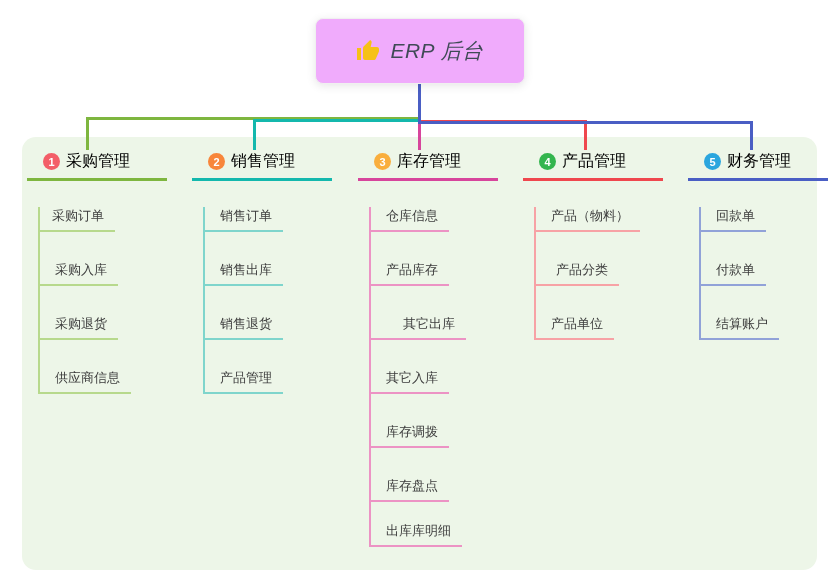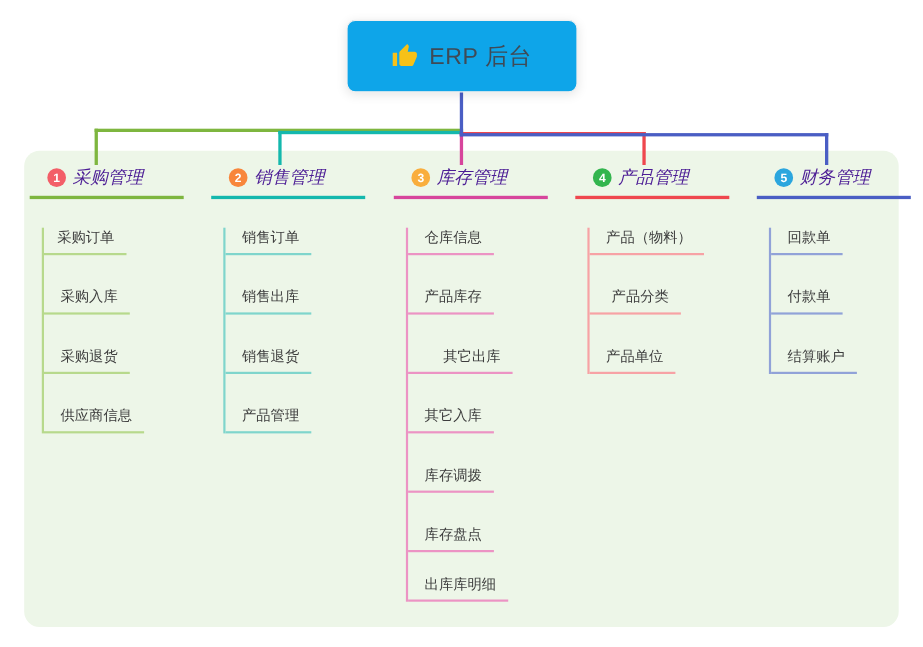--- a/index.html
+++ b/index.html
@@ -2,24 +2,25 @@
 <html><head>
 <meta charset="utf-8">
 <style>
   html,body{margin:0;padding:0;background:#ffffff;}
   body{font-family:"Liberation Sans","DejaVu Sans",sans-serif;}
   .canvas{position:relative;width:839px;height:588px;background:#ffffff;overflow:hidden;}
 
   
   .root-card{
     position:absolute;left:315px;top:18px;width:208px;height:64px;
-    background:#0ea5e9;border:1px solid #f0f0f0;border-radius:8px;
+    background:#f0abfc;border:1px solid #f0f0f0;border-radius:8px;
     box-shadow:0 2px 10px rgba(0,0,0,.10);
     display:flex;align-items:center;justify-content:center;gap:10px;
     z-index:5;
+    font-style:italic;
   }
   .root-card .root-label{font-size:21px;color:#3f4a56;letter-spacing:.5px;}
   .thumb-icon{width:24px;height:24px;display:block;}
 
   
   .panel{
     position:absolute;left:22px;top:137px;width:795px;height:433px;
     background:#edf6e8;border-radius:14px;z-index:0;
   }
 
@@ -31,21 +32,21 @@
   .branch-header{
     display:flex;align-items:center;gap:6px;
     width:124px;padding:3px 0 6px 16px;
     border-bottom:3px solid #000;cursor:default;
   }
   .badge{
     width:17px;height:17px;border-radius:50%;flex:0 0 17px;
     color:#ffffff;font-size:11px;font-weight:bold;
     display:flex;align-items:center;justify-content:center;
   }
-  .branch-label{font-size:16px;color:#4c1d95;white-space:nowrap;font-style:italic;}
+  .branch-label{font-size:16px;color:#000000;white-space:nowrap;}
   .children{margin-left:11px;border-left:2px solid #ccc;width:fit-content;}
   .child{
     width:fit-content;white-space:nowrap;
     padding:0 11px 5px 15px;border-bottom:2px solid #ccc;
     font-size:13px;color:#3d3d3d;
   }
   .child.first{margin-top:26px;}
   .child.rest{margin-top:29px;}
 </style>
 </head>

